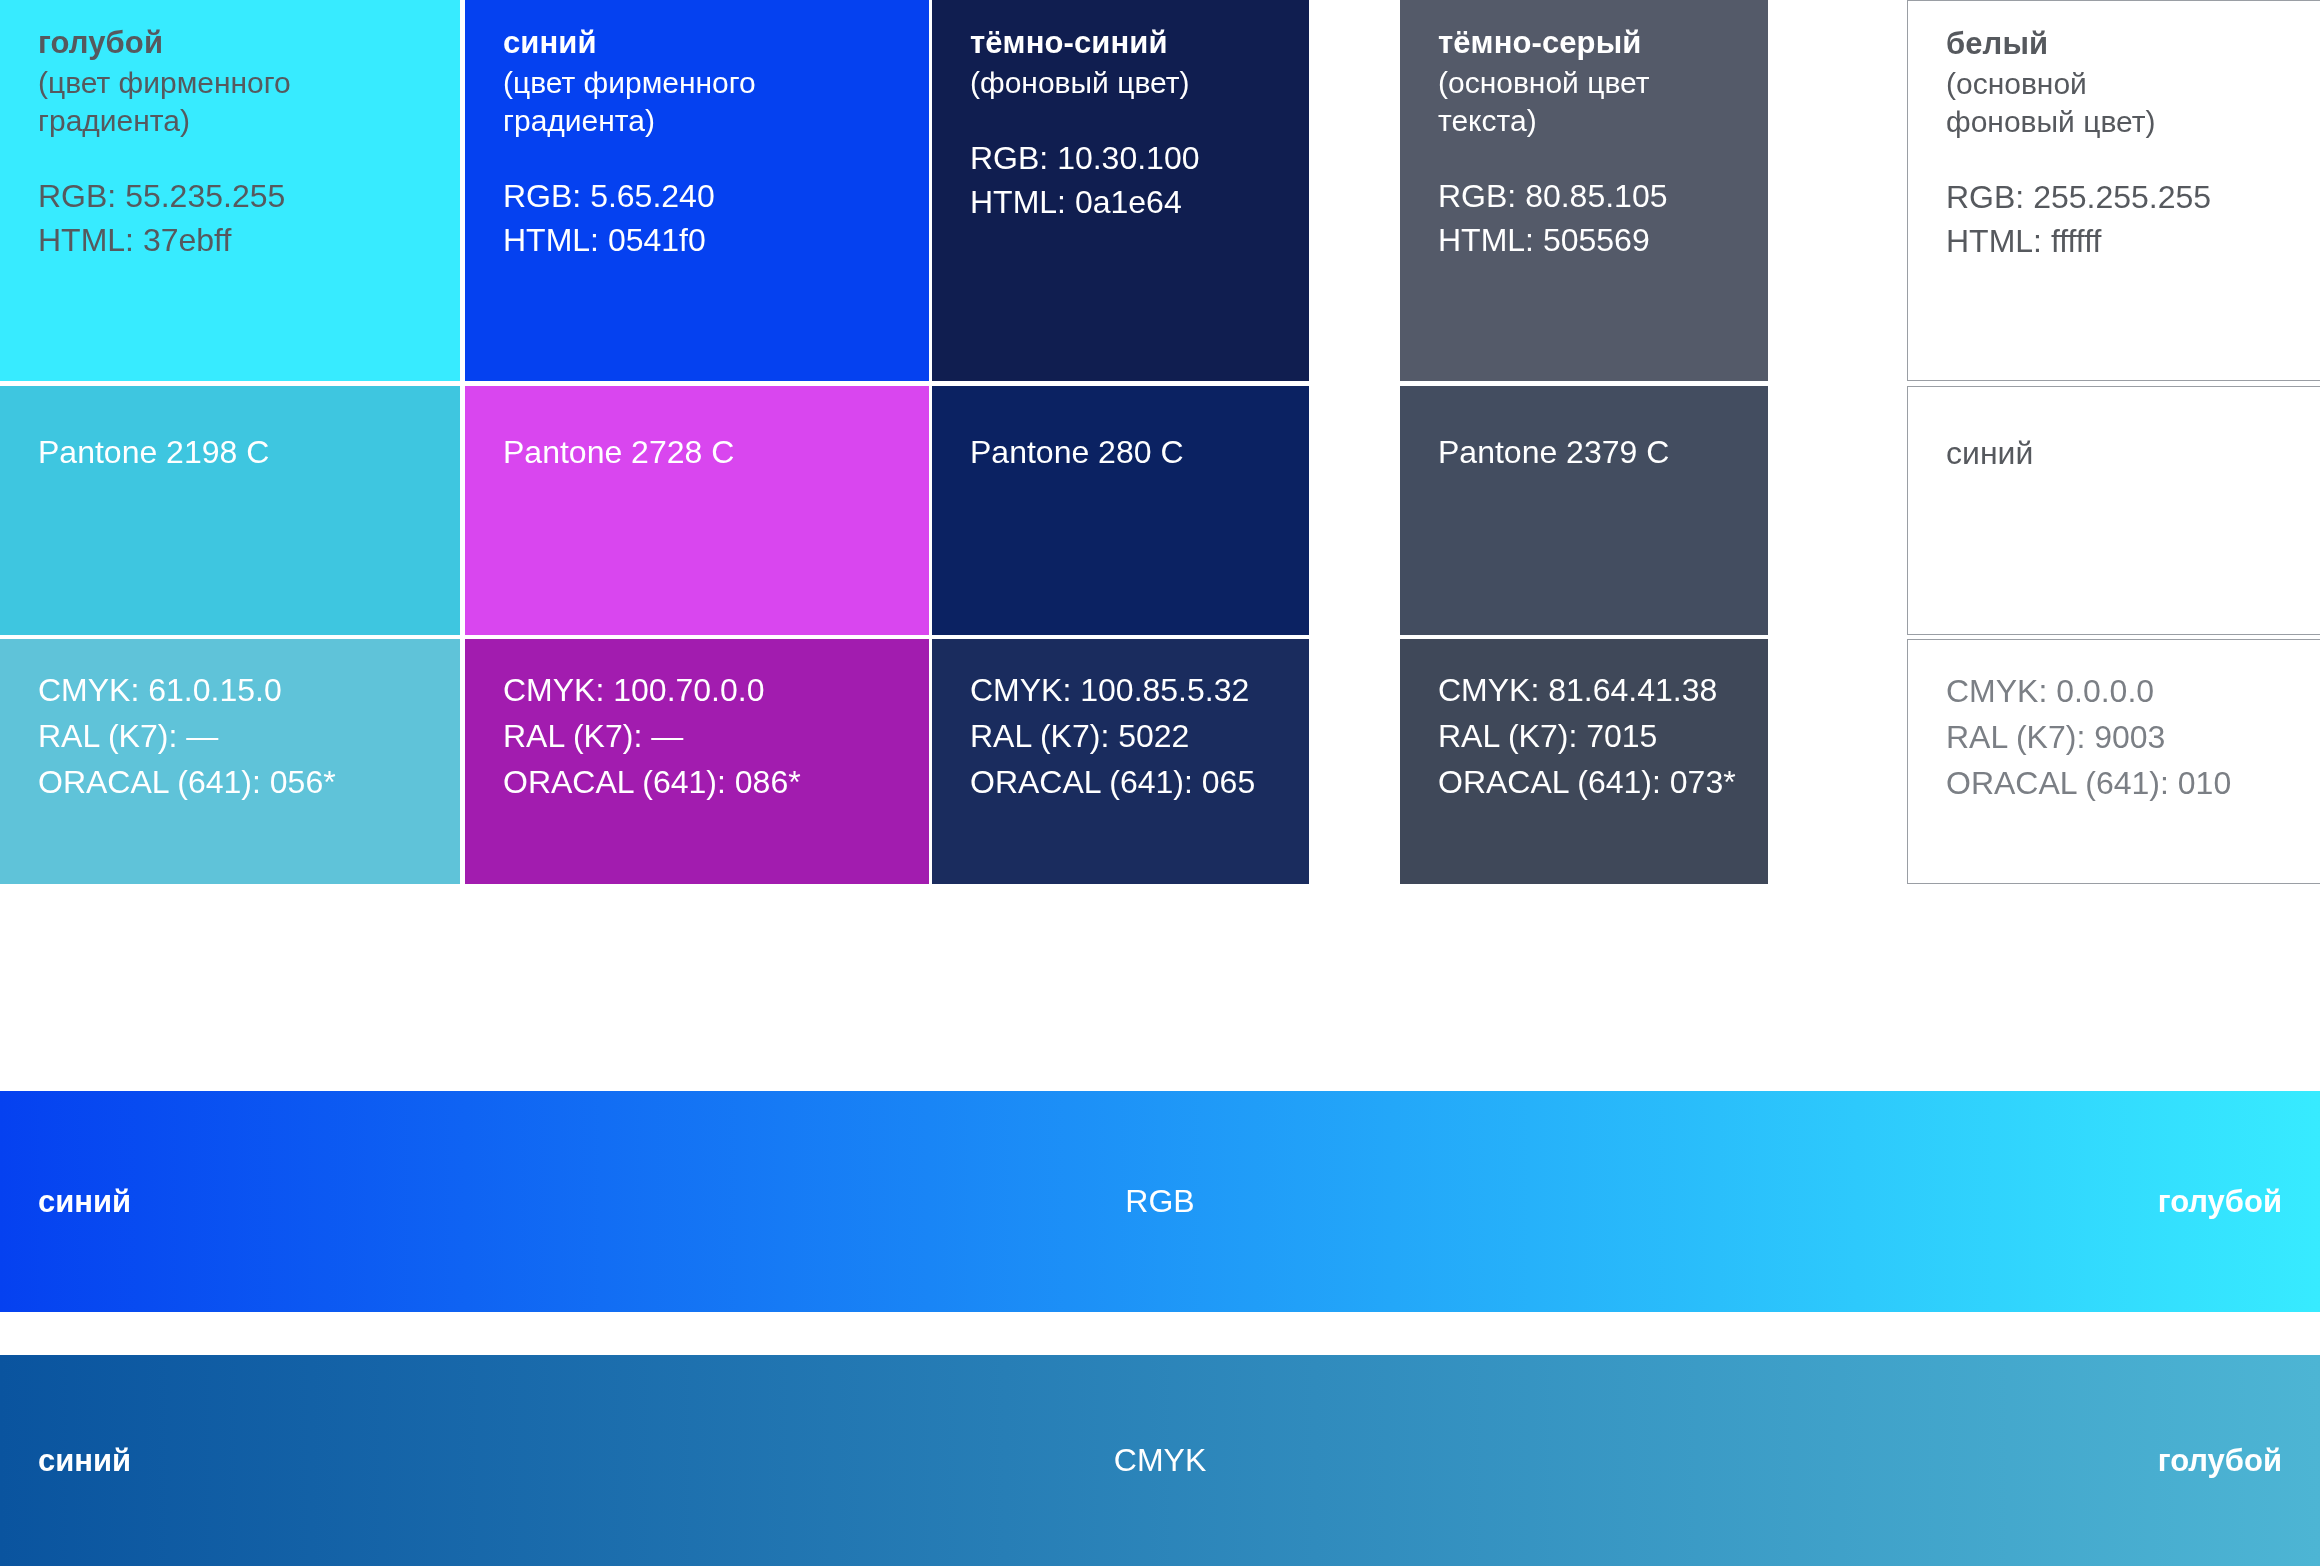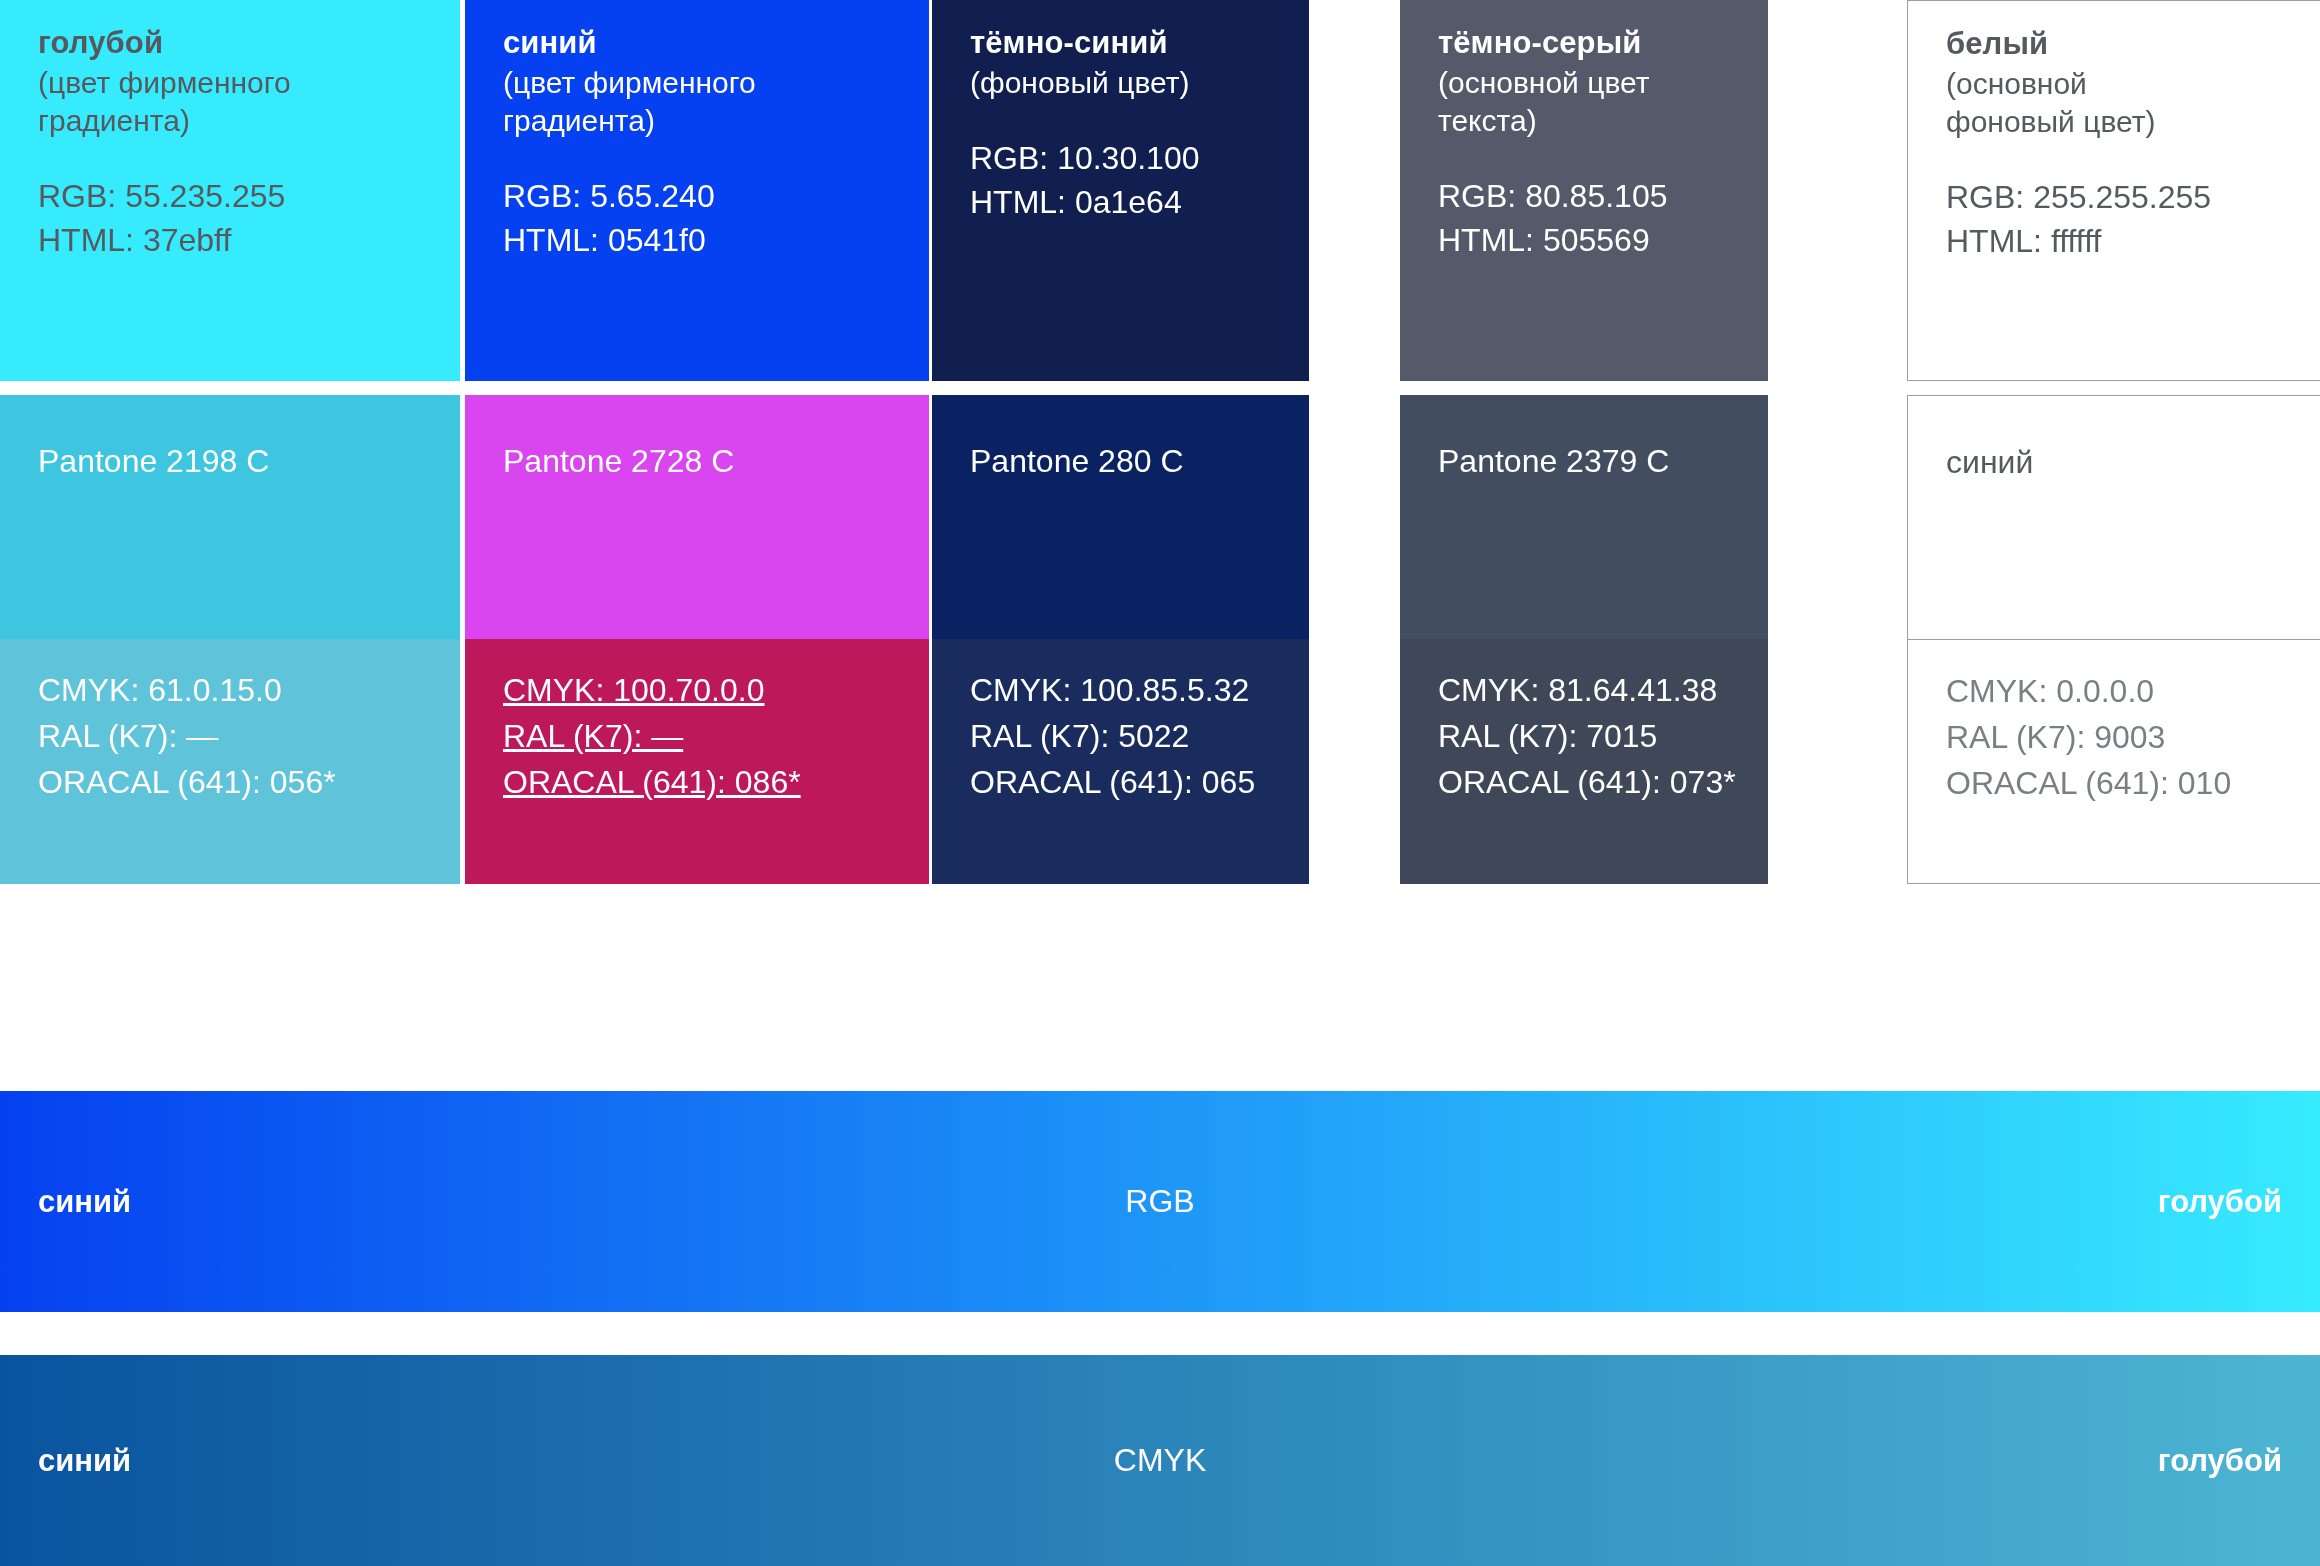--- a/index.html
+++ b/index.html
@@ -37,21 +37,21 @@
 
   .cell {
     position: absolute;
     left: 0;
     width: 100%;
     box-sizing: border-box;
     padding-left: 38px;
     padding-right: 18px;
   }
   .cell-row-1 { top: 0px;   height: 381px; padding-top: 22px; }
-  .cell-row-2 { top: 395px; height: 249px; text-decoration: underline; }
+  .cell-row-2 { top: 386px; height: 249px; text-decoration: underline; }
   .cell-row-3 { top: 639px; height: 245px; padding-top: 28px; }
 
   .color-name {
     font-weight: bold;
     font-size: 31px;
     line-height: 42px;
     letter-spacing: 0.1px;
     margin: 0;
   }
   .color-sub {
@@ -152,21 +152,21 @@
       <p class="color-sub">(цвет фирменного
 градиента)</p>
       <div class="spec-block">
         <p class="spec-line">RGB: 5.65.240</p>
         <p class="spec-line">HTML: 0541f0</p>
       </div>
     </div>
     <div class="cell cell-row-2" style="background: #d946ef; color: rgb(255, 255, 255);">
       <p class="pantone-line">Pantone 2728 C</p>
     </div>
-    <div class="cell cell-row-3" style="background: #be185d; color: rgb(255, 255, 255); text-decoration: underline;">
+    <div class="cell cell-row-3" style="background: #a21caf; color: rgb(255, 255, 255);">
       <p class="spec3-line">CMYK: 100.70.0.0</p>
       <p class="spec3-line">RAL (K7): —</p>
       <p class="spec3-line">ORACAL (641): 086*</p>
     </div>
   </div>
 
   <div class="swatch-col col-3">
     <div class="cell cell-row-1" style="background: rgb(16, 30, 80); color: rgb(255, 255, 255);">
       <p class="color-name">тёмно-синий</p>
       <p class="color-sub">(фоновый цвет)</p>

